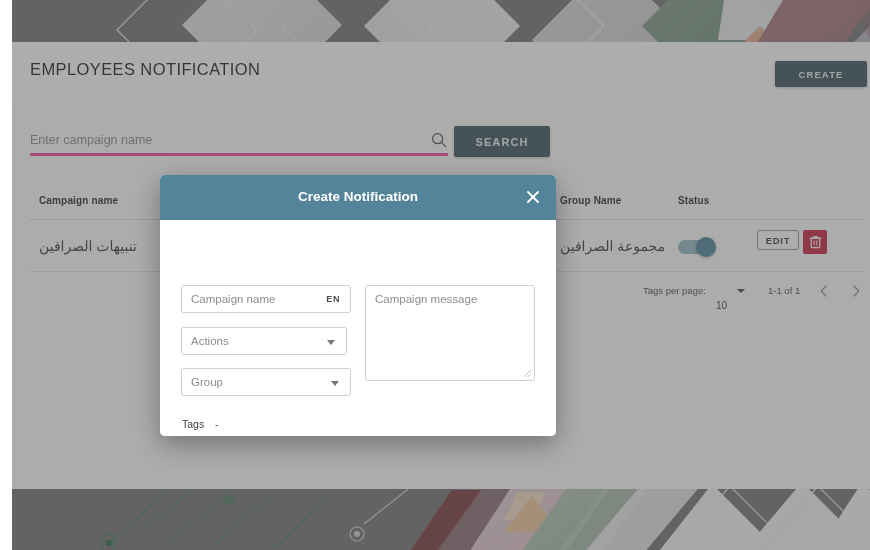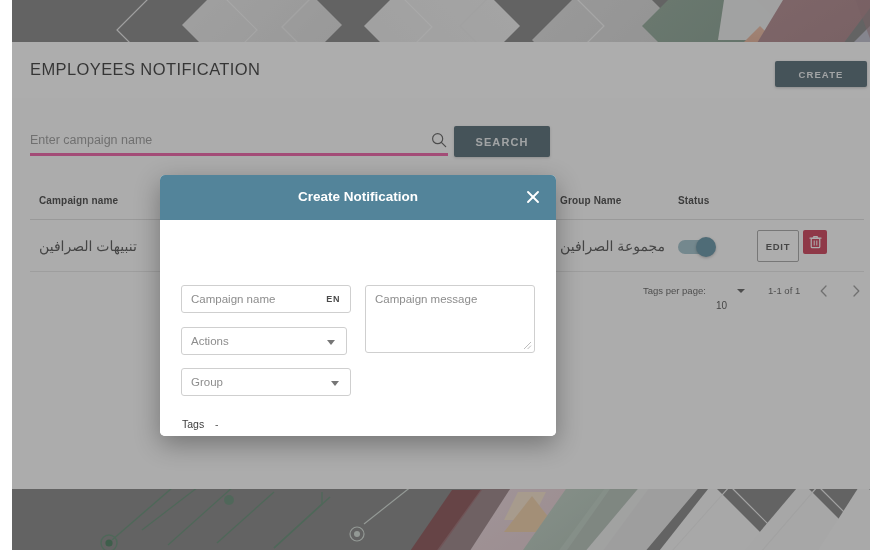--- a/index.html
+++ b/index.html
@@ -196,21 +196,21 @@
     border-radius: 50%;
     background: #4f8499;
     box-shadow: 0 1px 3px rgba(0,0,0,0.3);
   }
 
   .edit-button {
     position: absolute;
     left: 727px;
     top: 10px;
     width: 42px;
-    height: 32px;
+    height: 20px;
     background: #ffffff;
     border: 1px solid #9a9a9a;
     border-radius: 2px;
     font-size: 9.5px;
     font-weight: 700;
     letter-spacing: 0.7px;
     color: #3d3d3d;
     font-family: "Liberation Sans", sans-serif;
     cursor: pointer;
   }
@@ -371,21 +371,21 @@
 
   .field-campaign { left: 21px; top: 65px;  width: 170px; }
   .field-actions  { left: 21px; top: 107px; width: 166px; }
   .field-group    { left: 21px; top: 148px; width: 170px; }
 
   .field-message {
     position: absolute;
     left: 205px;
     top: 65px;
     width: 170px;
-    height: 68px;
+    height: 96px;
     border: 1px solid #cfcfcf;
     border-radius: 3px;
     background: #ffffff;
   }
   .field-message .fld-text {
     position: absolute;
     left: 9px;
     top: 7px;
     font-size: 11.5px;
     color: #8d8d8d;

